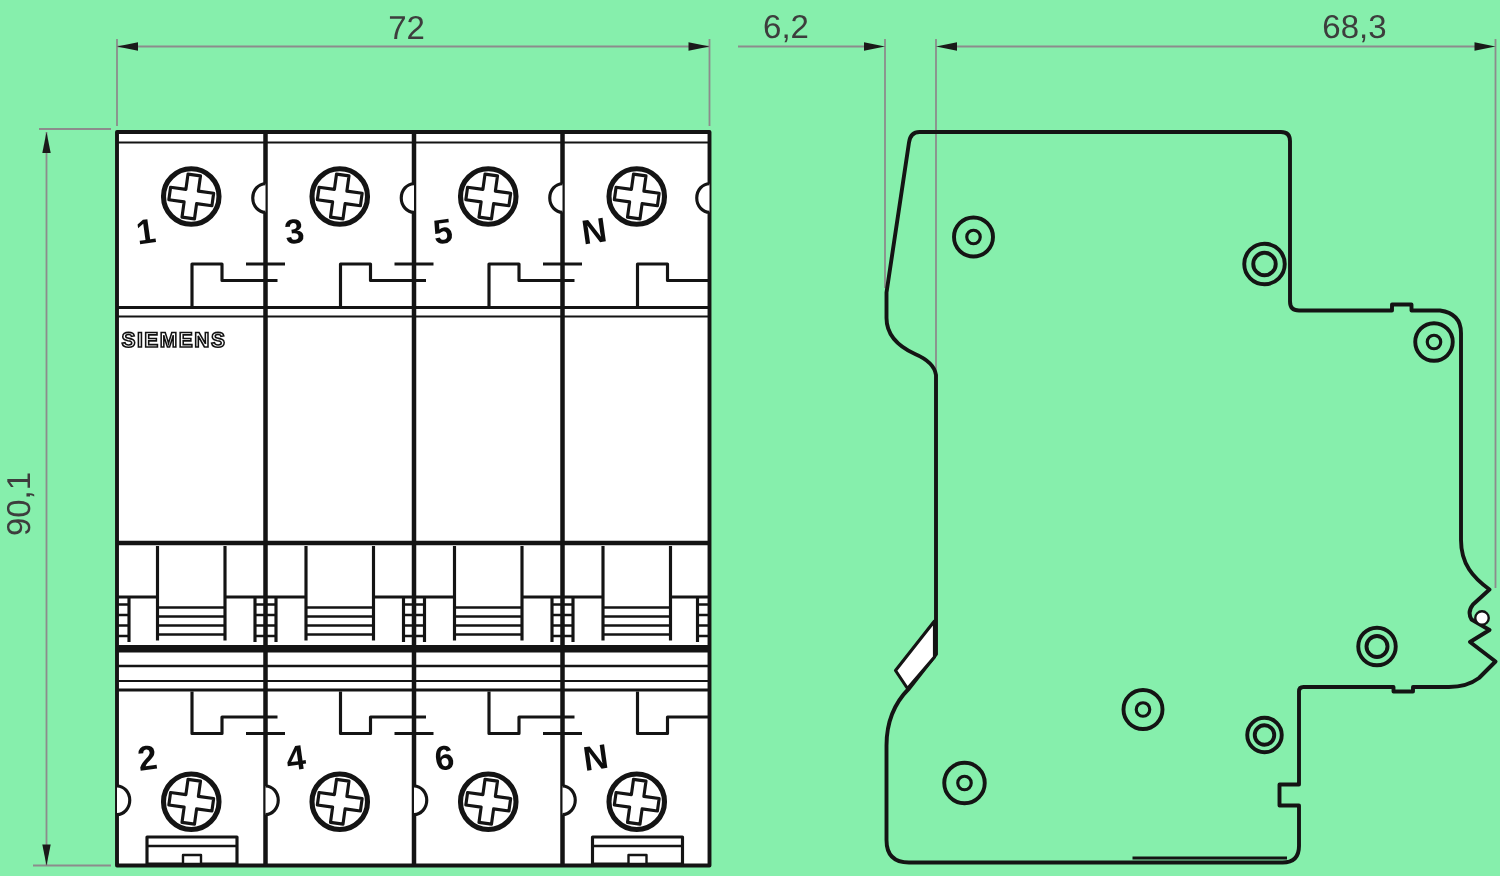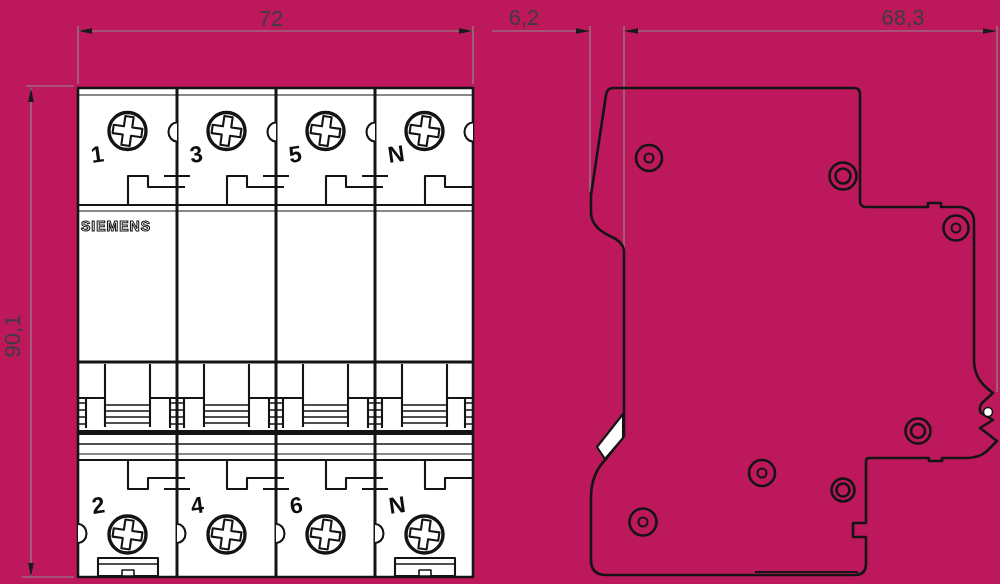--- a/index.html
+++ b/index.html
@@ -1,16 +1,16 @@
 <!DOCTYPE html>
 <html><head>
 <meta charset="utf-8">
 <style>
   html,body{margin:0;padding:0;background:#fff;}
-  #canvas{position:relative;width:1000px;height:584px;background:#be185d;overflow:hidden;
+  #canvas{position:relative;width:1000px;height:584px;background:#86efac;overflow:hidden;
           font-family:"Liberation Sans",sans-serif;}
   svg{display:block}
   .dim{stroke:#8c8c8c;stroke-width:1.2;fill:none}
   .arr{fill:#1a1a1a;stroke:none}
   .dimtxt{fill:#3d3d3d;font-family:"Liberation Sans",sans-serif;font-size:22px}
   .lbl{fill:#0d0d0d;font-family:"Liberation Sans",sans-serif;font-size:23px;font-weight:bold}
   .brand{fill:#ffffff;stroke:#111;stroke-width:1.05;letter-spacing:1px;
          font-family:"Liberation Sans",sans-serif;font-size:14px;font-weight:bold}
   .k{stroke:#141414;fill:none;stroke-linejoin:round;stroke-linecap:butt}
   .w1{stroke-width:1.2}.w15{stroke-width:1.6}.w2{stroke-width:2.1}.w25{stroke-width:2.6}.w3{stroke-width:3}.w35{stroke-width:3.4}

